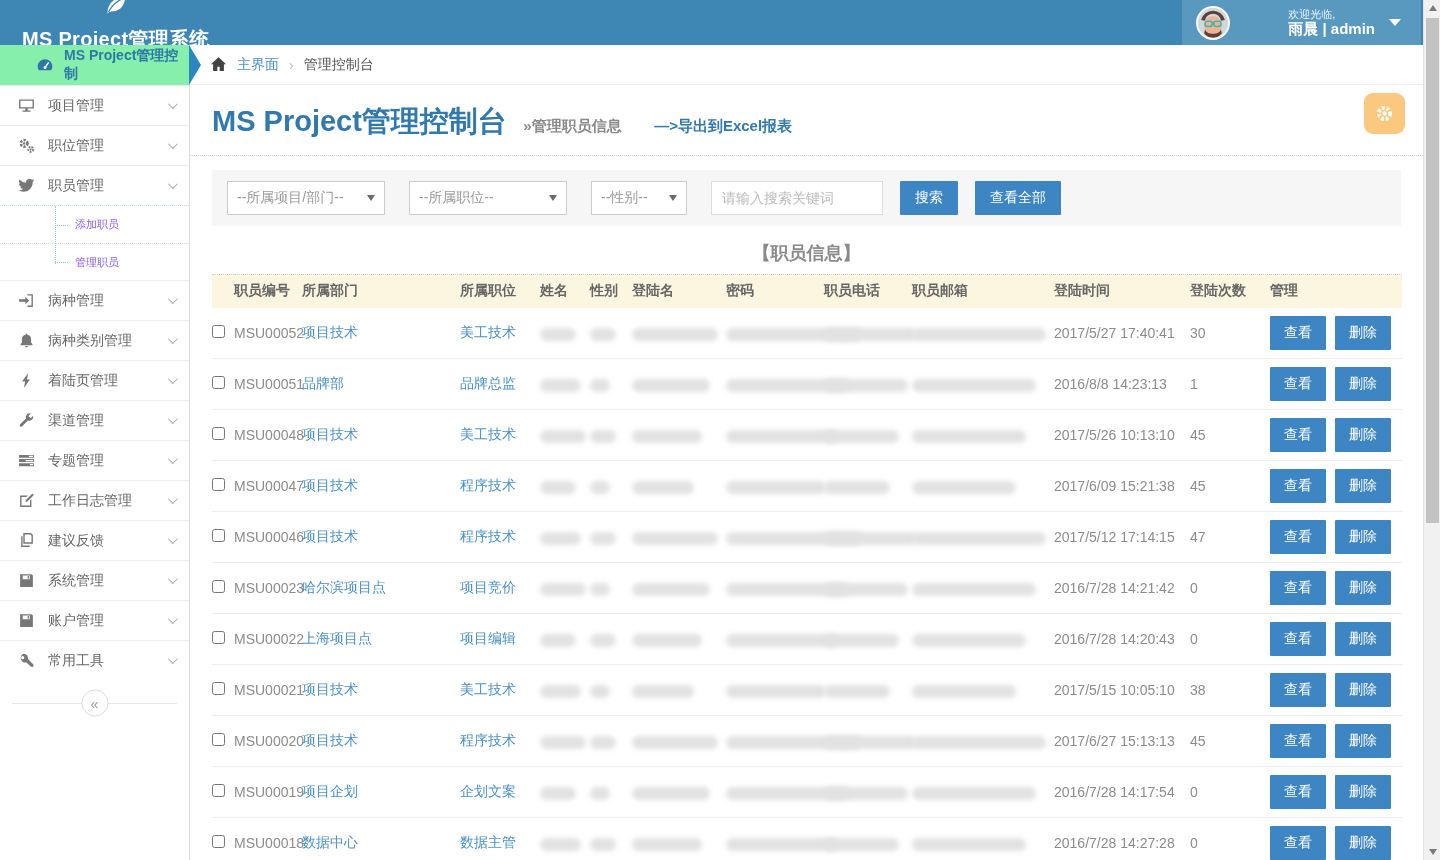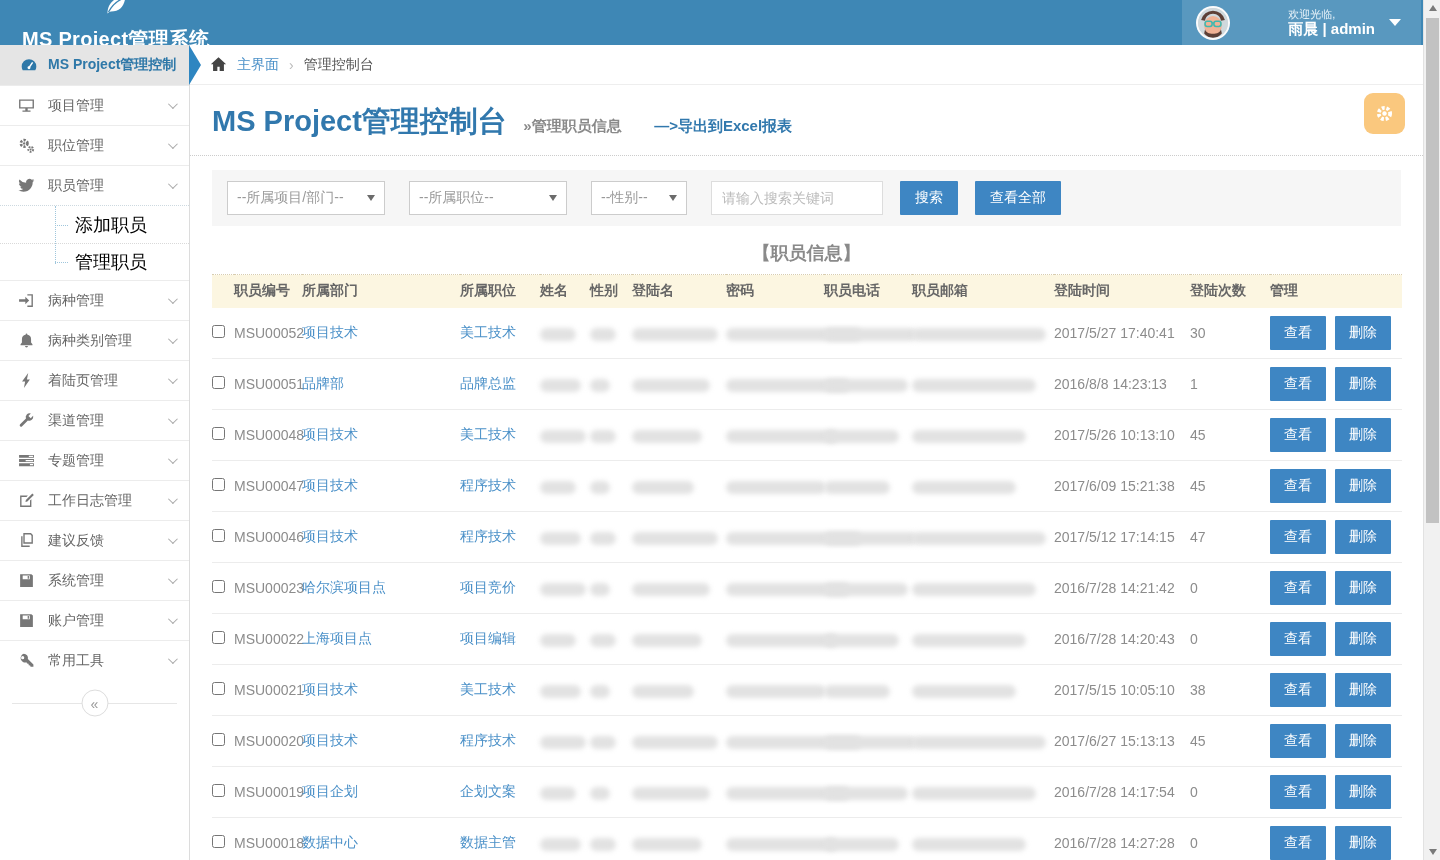--- a/index.html
+++ b/index.html
@@ -15,31 +15,31 @@
   .user { height:45px; display:flex; align-items:center; gap:10px; padding:0 20px 0 14px; background:rgba(255,255,255,.14); cursor:pointer; margin-right:2px; }
   .avatar { width:34px; height:34px; border-radius:50%; border:2px solid rgba(255,255,255,.9); overflow:hidden; background:#cfd8dc; flex:none; }
   .avatar svg { width:100%; height:100%; display:block; }
   .utext { display:flex; flex-direction:column; line-height:1.15;margin-left:48px; }
   .u-small { color:#eaf4fa; font-size:11px; }
   .u-name { color:#fff; font-size:15px; font-weight:bold; }
   .caret-down { width:0; height:0; border-left:6px solid transparent; border-right:6px solid transparent; border-top:7px solid #fff; margin-left:4px; }
 
   
   .sidebar { position:absolute; left:0; top:45px; width:190px; bottom:0; background:#fff; border-right:1px solid #dcdcdc; z-index:3; }
-  .active-item { position:relative; height:40px; display:flex; align-items:center; gap:10px; padding-left:20px; color:#2e78a8; font-weight:bold; font-size:14px; cursor:pointer; background:#e5e5e5; }
+  .active-item { position:relative; height:40px; display:flex; align-items:center; gap:10px; padding-left:36px; color:#2e78a8; font-weight:bold; font-size:14px; cursor:pointer; background:#86efac; }
   .active-item .sicon svg { width:18px; height:18px; display:block; }
   .active-arrow { position:absolute; right:-12px; top:50%; transform:translateY(-50%); width:0; height:0; border-top:20px solid transparent; border-bottom:20px solid transparent; border-left:12px solid #2e86c1; z-index:6; }
   #sidebar-menu { list-style:none; }
   .side-item { height:40px; display:flex; align-items:center; padding:0 14px 0 18px; border-top:1px solid #ececec; color:#666; font-size:14px; cursor:pointer; }
   .side-item .sicon { width:18px; height:18px; margin-right:12px; flex:none; }
   .side-item .sicon svg { width:17px; height:17px; display:block; }
   .chev { margin-left:auto; width:7px; height:7px; border-right:1.6px solid #aaa; border-bottom:1.6px solid #aaa; transform:rotate(45deg) translateY(-2px); }
   .submenu { list-style:none; position:relative; border-top:1px dotted #cdd9e0; }
   .submenu::before { content:''; position:absolute; left:55px; top:0; bottom:16px; border-left:1px dotted #9fc6dc; }
-  .sub-item { height:37px; display:flex; align-items:center; padding-left:75px; color:#000000; font-size:18px; cursor:pointer; position:relative; }
+  .sub-item { height:37px; display:flex; align-items:center; padding-left:75px; color:#8b5cf6; font-size:11px; cursor:pointer; position:relative; }
   .sub-item + .sub-item { border-top:1px dotted #d9d9d9; }
   .sub-item::before { content:''; position:absolute; left:55px; top:50%; width:13px; border-top:1px dotted #9fc6dc; }
   .collapse-row { position:relative; height:34px; margin-top:6px; }
   .collapse-row .hr { position:absolute; left:12px; right:12px; top:50%; border-top:1px solid #e6e6e6; }
   .collapse-btn { position:absolute; left:50%; top:50%; transform:translate(-50%,-50%); width:27px; height:27px; border-radius:50%; background:#fff; border:1px solid #ddd; color:#999; font-size:14px; display:flex; align-items:center; justify-content:center; cursor:pointer; }
 
   
   .main { position:absolute; left:190px; top:45px; right:17px; bottom:0; background:#fff; overflow:hidden; }
   .breadcrumb-bar { height:40px; display:flex; align-items:center; padding:0 20px; border-bottom:1px solid #eee; background:#fff; }
   .bc-home svg { width:17px; height:17px; display:block; margin-right:10px; }

